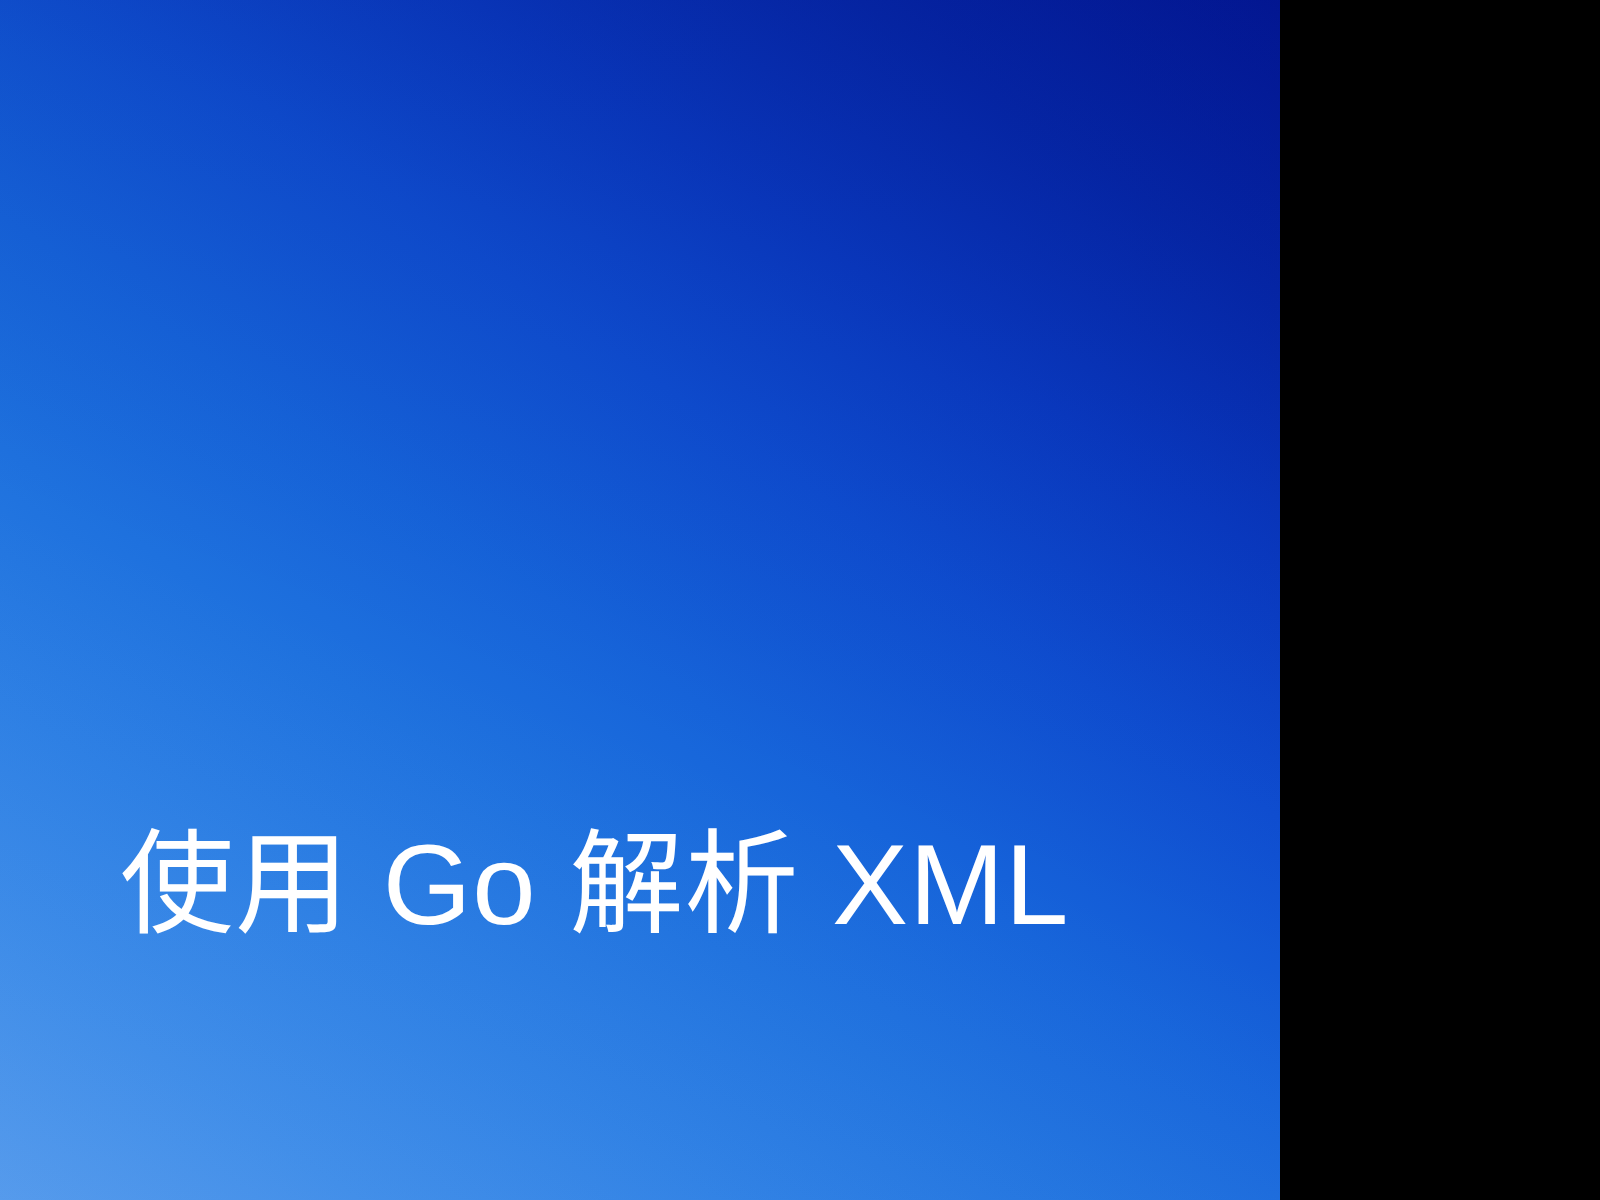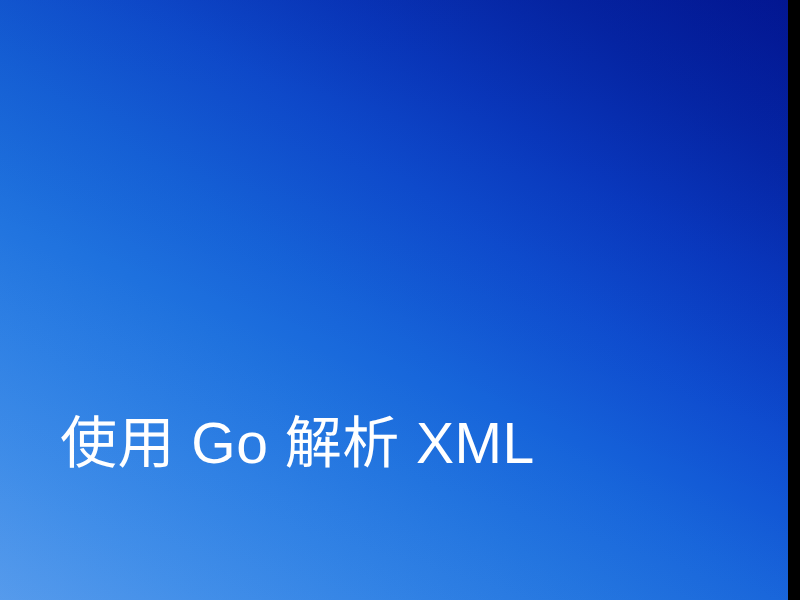--- a/index.html
+++ b/index.html
@@ -4,21 +4,21 @@
 <title>Title Card</title>
 <style>
   html, body {
     margin: 0;
     padding: 0;
     background: #000;
   }
 
   #card {
     position: relative;
-    width: 788px;
+    width: 640px;
     height: 600px;
     overflow: hidden;
     
     background-color: #1565d8;
     background-image: linear-gradient(
         215deg,
         #03199c 0%,
         #062aae 14%,
         #0a3cc4 27%,
         #0f4fd2 39%,

